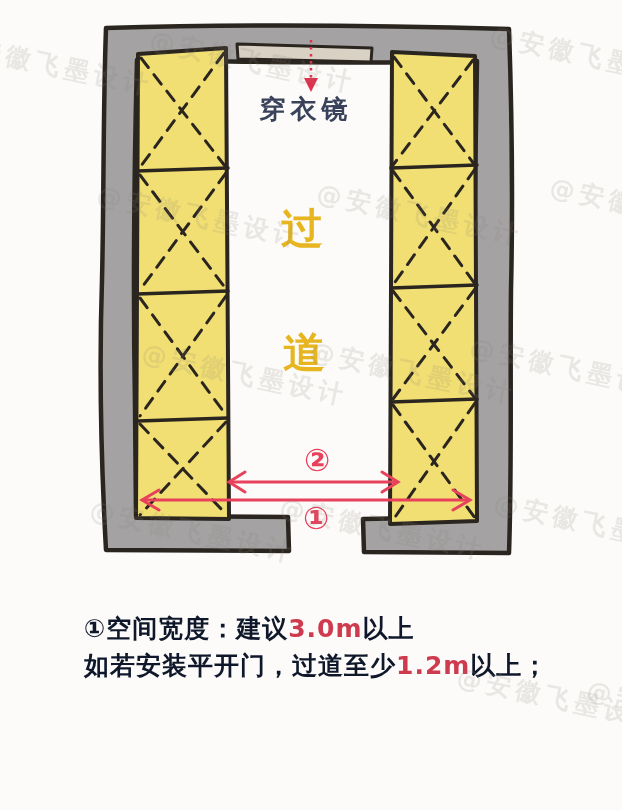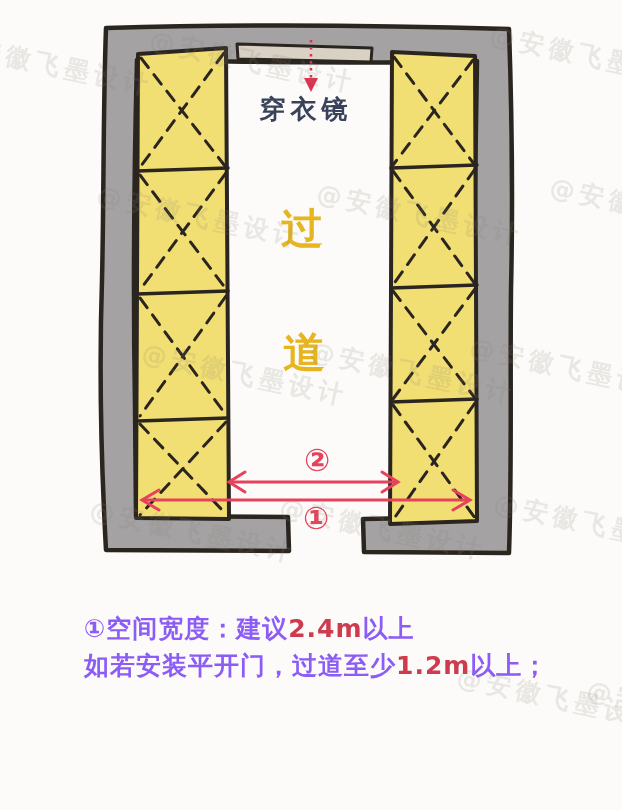--- a/index.html
+++ b/index.html
@@ -12,21 +12,21 @@
   }
   .stage{position:absolute;inset:0;}
   svg{position:absolute;left:0;top:0;}
   
   .notes{
     position:absolute;left:84px;top:610px;width:530px;
     font-size:25px;font-weight:bold;letter-spacing:1px;
     color:#333b54;line-height:37px;white-space:nowrap;
   }
   .notes .red{color:#ce3a4e;}
-  .notes .ink{color:#8b5cf6;}
+  .notes .ink{color:#0f172a;}
   
   .wm{
     position:absolute;
     font-size:25px;font-weight:bold;letter-spacing:5px;
     color:rgba(138,130,120,0.16);
     transform:rotate(12deg);
     white-space:nowrap;
     pointer-events:none;
     z-index:20;
   }
@@ -95,21 +95,21 @@
     <g stroke="#e8415c" stroke-width="3" fill="none" stroke-linecap="round">
       <path d="M144 500 L468 500"></path>
       <path d="M159 490 L142 500 L159 510"></path>
       <path d="M453 490 L470 500 L453 510"></path>
     </g>
     <text x="316" y="529" text-anchor="middle" font-size="31" font-weight="bold" fill="#e8415c">①</text>
   </svg>
 
   <div class="notes">
     <div class="note-line">
-      <span class="ink">①空间宽度：建议</span><span class="red">2.4m</span><span class="ink">以上</span>
+      <span class="ink">①空间宽度：建议</span><span class="red">3.0m</span><span class="ink">以上</span>
     </div>
     <div class="note-line">
       <span class="ink">如若安装平开门，过道至少</span><span class="red">1.2m</span><span class="ink">以上；</span>
     </div>
   </div>
 
   <span class="wm" style="left:-55px;top:48px">@安徽飞墨设计</span>
   <span class="wm" style="left:148px;top:45px">@安徽飞墨设计</span>
   <span class="wm" style="left:488px;top:40px">@安徽飞墨设计</span>
   <span class="wm" style="left:95px;top:200px">@安徽飞墨设计</span>

